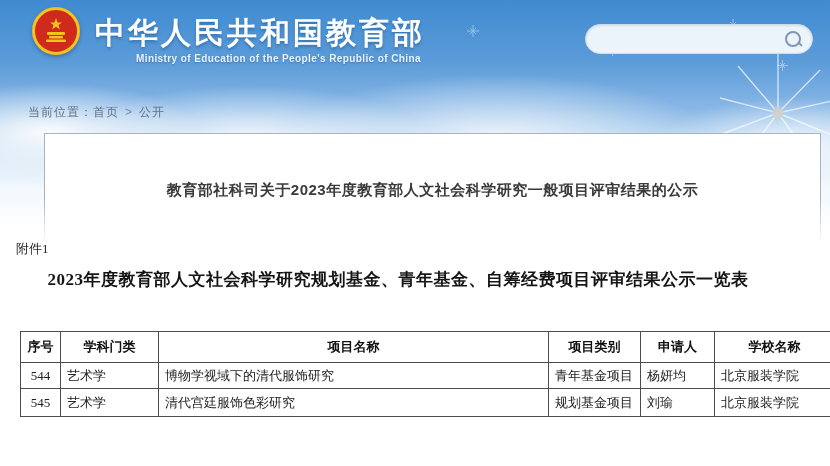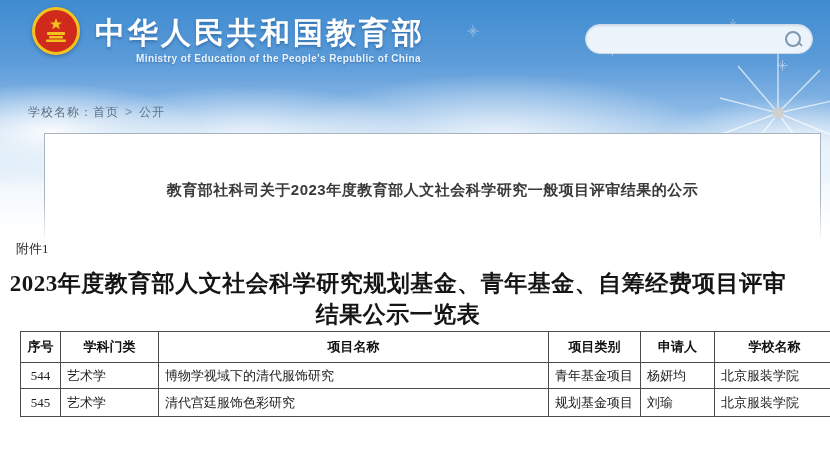--- a/index.html
+++ b/index.html
@@ -85,21 +85,21 @@
   }
   
   .attachment-label{
     position:absolute;left:16px;top:240px;
     font-family:Liberation Serif, serif;
     font-size:13px;color:#2b2b2b;
   }
   .table-title{
     position:absolute;left:0;top:268px;width:796px;text-align:center;
     font-family:"Liberation Serif","DejaVu Serif",serif;
-    font-size:23px;font-weight:bold;color:#151515;letter-spacing:.5px;
+    font-size:17px;font-weight:bold;color:#151515;letter-spacing:.5px;
   }
   
   .table-wrap{
     position:absolute;left:8px;top:331px;width:814px;height:135px;overflow:hidden;padding-left:12px;
   }
   table{border-collapse:collapse;width:814px;table-layout:fixed;
     font-family:"Liberation Serif","DejaVu Serif",serif;}
   th,td{border:1px solid #4c4c4c;box-sizing:border-box;
     font-size:13px;color:#222;line-height:16px;padding:3px 6px;vertical-align:middle;}
   th{font-family:"Liberation Sans","DejaVu Sans",sans-serif;
@@ -153,21 +153,21 @@
 
 <div class="site-title">中华人民共和国教育部</div>
 <div class="site-subtitle">Ministry of Education of the People's Republic of China</div>
 
 <div class="search">
   <input type="text" placeholder="" style="">
   <span class="mag"></span>
 </div>
 
 <div class="breadcrumb">
-  <span>学校名称：</span><a>首页</a><span class="sep">&gt;</span><a>公开</a>
+  <span>当前位置：</span><a>首页</a><span class="sep">&gt;</span><a>公开</a>
 </div>
 
 <div class="content-box">
   <div class="doc-title">教育部社科司关于2023年度教育部人文社会科学研究一般项目评审结果的公示</div>
 </div>
 
 <div class="attachment-label">附件1</div>
 <div class="table-title">2023年度教育部人文社会科学研究规划基金、青年基金、自筹经费项目评审结果公示一览表</div>
 
 <div class="table-wrap">

